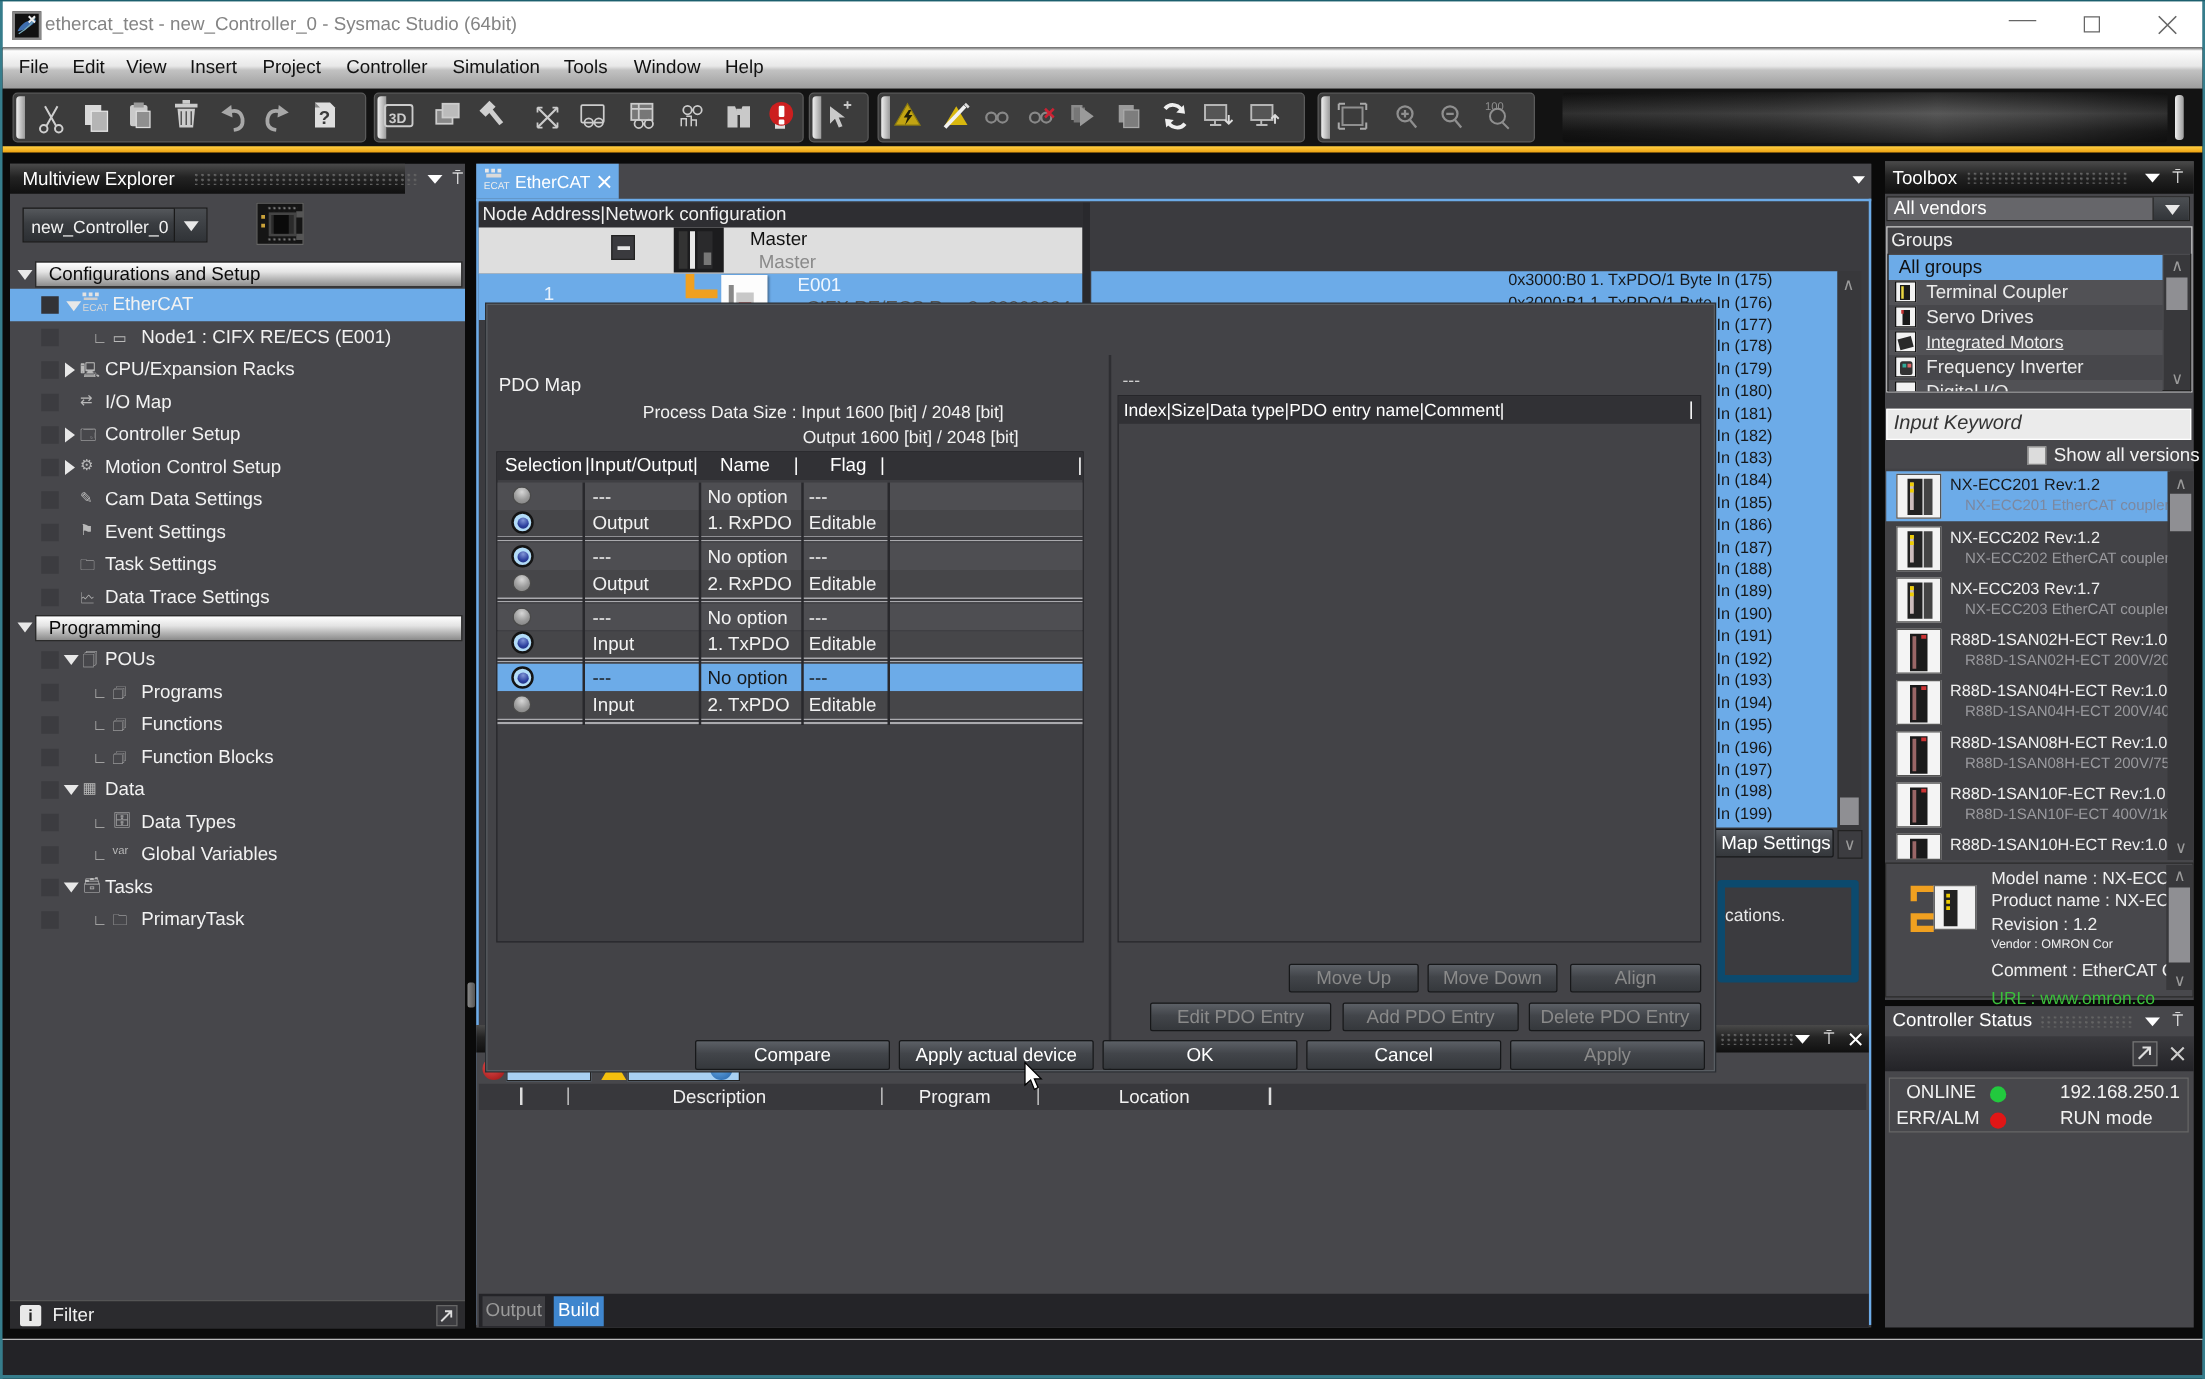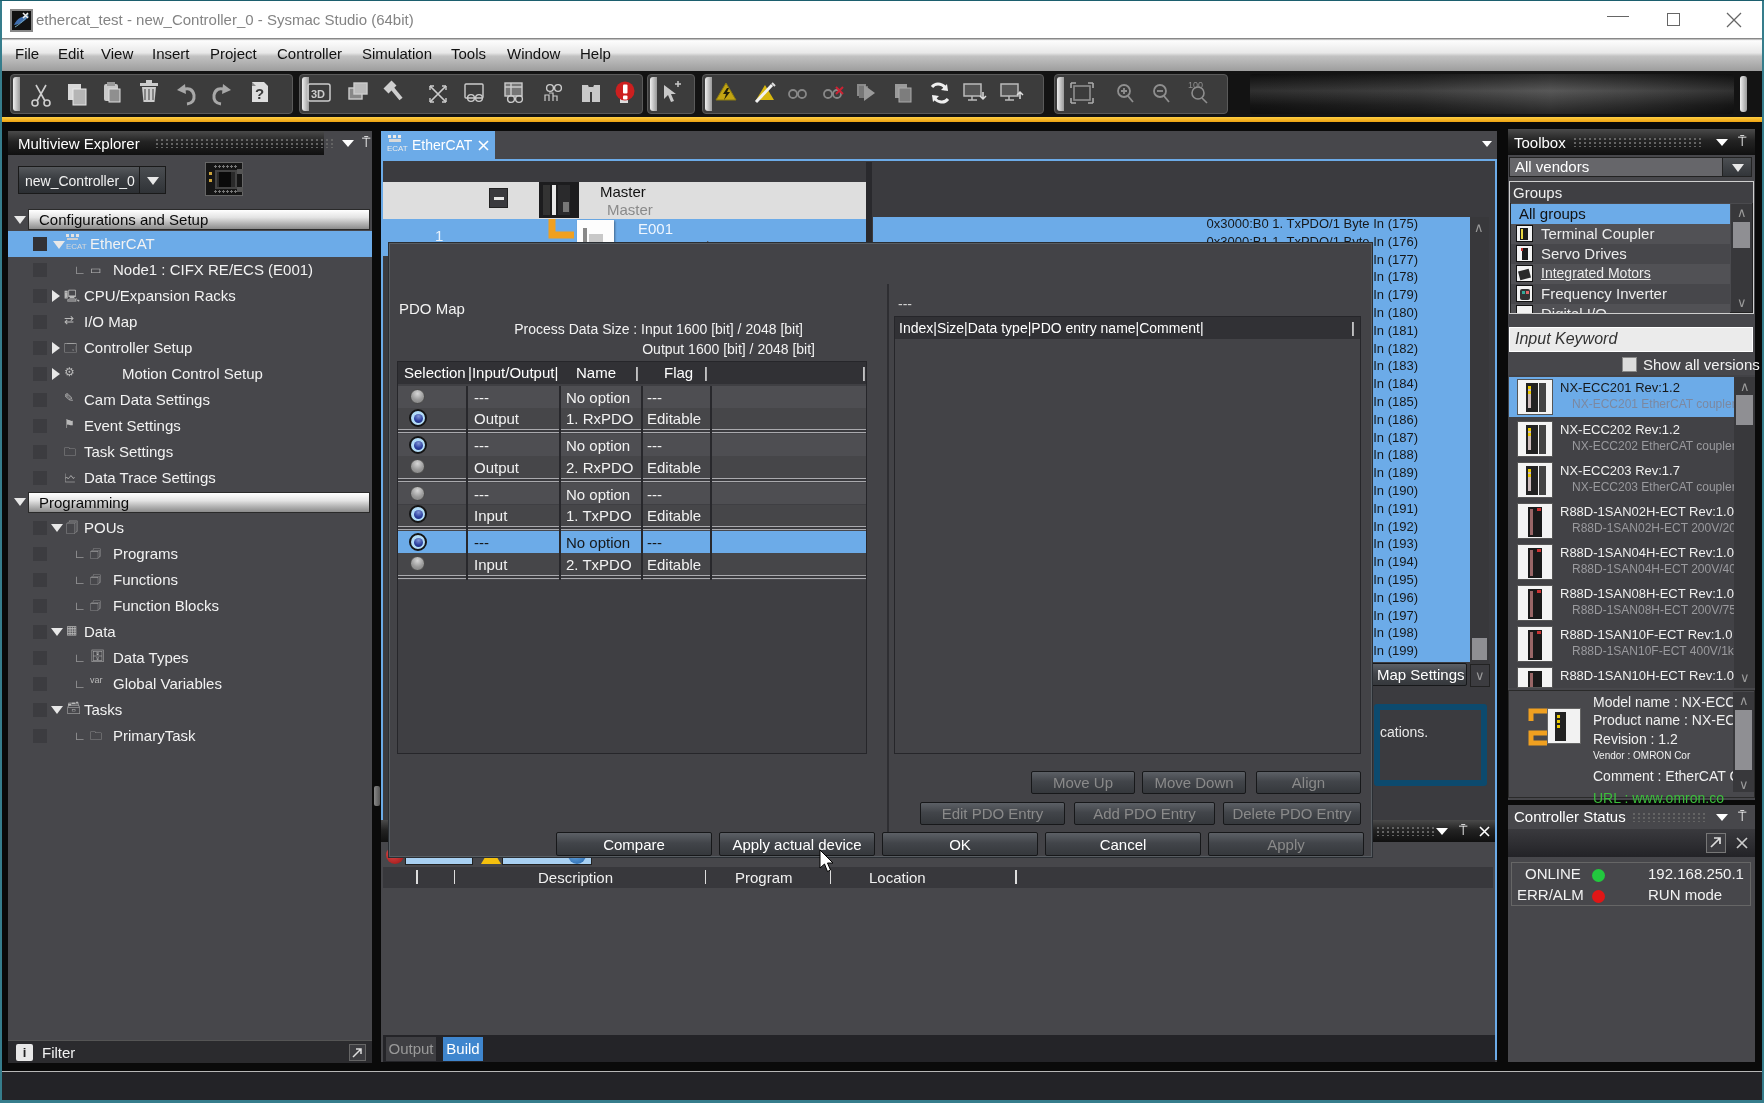--- a/index.html
+++ b/index.html
@@ -312,21 +312,21 @@
 <div class="abs sq" style="left:33px; top:315px; background:#3c3c40;"></div>
 <span class="abs ticon" style="left:64px; top:313px;">⇄</span>
 <span class="abs treetxt" style="left:84px; top:313px;">I/O Map</span>
 <div class="abs sq" style="left:33px; top:341px; background:#3c3c40;"></div>
 <div class="abs white-tri-r" style="left:52px; top:342px;"></div>
 <span class="abs ticon" style="left:64px; top:339px;">🗔</span>
 <span class="abs treetxt" style="left:84px; top:339px;">Controller Setup</span>
 <div class="abs sq" style="left:33px; top:367px; background:#3c3c40;"></div>
 <div class="abs white-tri-r" style="left:52px; top:368px;"></div>
 <span class="abs ticon" style="left:64px; top:365px;">⚙</span>
-<span class="abs treetxt" style="left:84px; top:365px;margin-left:38px;">Motion Control Setup</span>
+<span class="abs treetxt" style="left:84px; top:365px;">Motion Control Setup</span>
 <div class="abs sq" style="left:33px; top:393px; background:#3c3c40;"></div>
 <span class="abs ticon" style="left:64px; top:391px;">✎</span>
 <span class="abs treetxt" style="left:84px; top:391px;">Cam Data Settings</span>
 <div class="abs sq" style="left:33px; top:419px; background:#3c3c40;"></div>
 <span class="abs ticon" style="left:64px; top:417px;">⚑</span>
 <span class="abs treetxt" style="left:84px; top:417px;">Event Settings</span>
 <div class="abs sq" style="left:33px; top:445px; background:#3c3c40;"></div>
 <span class="abs ticon" style="left:64px; top:443px;">🗀</span>
 <span class="abs treetxt" style="left:84px; top:443px;">Task Settings</span>
 <div class="abs sq" style="left:33px; top:471px; background:#3c3c40;"></div>
@@ -398,20 +398,23 @@
   <span class="abs" style="left:31px; top:6px; font-size:14px; color:#fff;">EtherCAT</span>
   <svg class="abs" style="left:96px; top:8px;" width="13" height="13">
         <path d="M2 2 L11 11 M11 2 L2 11" stroke="#fff" stroke-width="1.6"></path>
       </svg>
 </div>
 <div class="abs" style="left:381px; top:159px; width:1116px; height:2px; background:#6cabe8;"></div>
 <div class="abs" style="left:381px; top:159px; width:2px; height:901px; background:#6cabe8;"></div>
 <div class="abs" style="left:1495px; top:159px; width:2px; height:901px; background:#6cabe8;"></div>
 <div class="abs parrow" style="left:1482px; top:141px; border-left-width:5px; border-right-width:5px; border-top-width:6px;"></div>
 
+<div class="abs" style="left:383px; top:162px; width:483px; height:20px; background:#2e2e32;">
+  <span class="abs" style="left:3px; top:1px; font-size:15px; color:#f0f0f0;">Node Address|Network configuration</span>
+</div>
 <div class="abs" style="left:383px; top:182px; width:483px; height:37px; background:#dedede;">
   <div class="abs" style="left:106px; top:6px; width:19px; height:20px; background:#3a3a3e; border:1px solid #222;">
         <div class="abs" style="left:4px; top:8px; width:10px; height:3px; background:#e8e8e8;"></div>
       </div>
   <div class="abs" style="left:156px; top:0px; width:40px; height:36px; background:#1c1c1e;"></div>
   <div class="abs" style="left:160px; top:3px; width:7px; height:30px; background:#333;"></div>
   <div class="abs" style="left:169px; top:3px; width:4px; height:30px; background:#e8e8e8;"></div>
   <div class="abs" style="left:175px; top:3px; width:12px; height:30px; background:#2a2a2c;"></div>
   <div class="abs" style="left:180px; top:20px; width:6px; height:10px; background:#777;"></div>
   <span class="abs" style="left:217px; top:1px; font-size:15px; color:#111;">Master</span>
@@ -492,21 +495,21 @@
 <div class="abs" style="left:481px; top:847px; width:0; height:0; border-left:10px solid transparent; border-right:10px solid transparent; border-bottom:17px solid #f4c00e;"></div>
 <div class="abs" style="left:502px; top:846px; width:90px; height:19px; background:#a8d0f2; border:1px solid #222;"></div>
 <div class="abs" style="left:568px; top:846px; width:18px; height:18px; border-radius:50%; background:radial-gradient(circle at 40% 35%, #70b0e8, #2060a8);"></div>
 <div class="abs" style="left:383px; top:867px; width:1110px; height:21px; background:#38383c;">
   <div class="abs" style="left:33px; top:3px; width:2px; height:14px; background:#ddd;"></div>
   <div class="abs" style="left:71px; top:3px; width:1px; height:14px; background:#ddd;"></div>
   <span class="abs" style="left:155px; top:2px; font-size:15px; color:#f0f0f0;">Description</span>
   <div class="abs" style="left:322px; top:3px; width:1px; height:14px; background:#ddd;"></div>
   <span class="abs" style="left:352px; top:2px; font-size:15px; color:#f0f0f0;">Program</span>
   <div class="abs" style="left:447px; top:3px; width:1px; height:14px; background:#ddd;"></div>
-  <span class="abs" style="left:486px; top:2px; font-size:15px; color:#f0f0f0;text-align:right;">Location</span>
+  <span class="abs" style="left:512px; top:2px; font-size:15px; color:#f0f0f0;text-align:right;">Location</span>
   <div class="abs" style="left:632px; top:3px; width:2px; height:14px; background:#ddd;"></div>
 </div>
 <div class="abs" style="left:383px; top:1035px; width:1112px; height:27px; background:#242428;"></div>
 
 <div class="abs" style="left:386px; top:1037px; width:50px; height:24px; background:#3f3f43; color:#9a9a9a; font-size:15px; text-align:center; line-height:24px;">Output</div>
 <div class="abs" style="left:443px; top:1037px; width:40px; height:24px; background:#3f86ce; color:#fff; font-size:15px; text-align:center; line-height:24px;">Build</div>
 
 <div class="abs panel" style="left:1508px; top:129px; width:247px; height:671px;"></div>
 <div class="abs phead" style="left:1508px; top:129px; width:247px; height:26px;">
   <span class="abs" style="left:6px; top:5px;">Toolbox</span>

